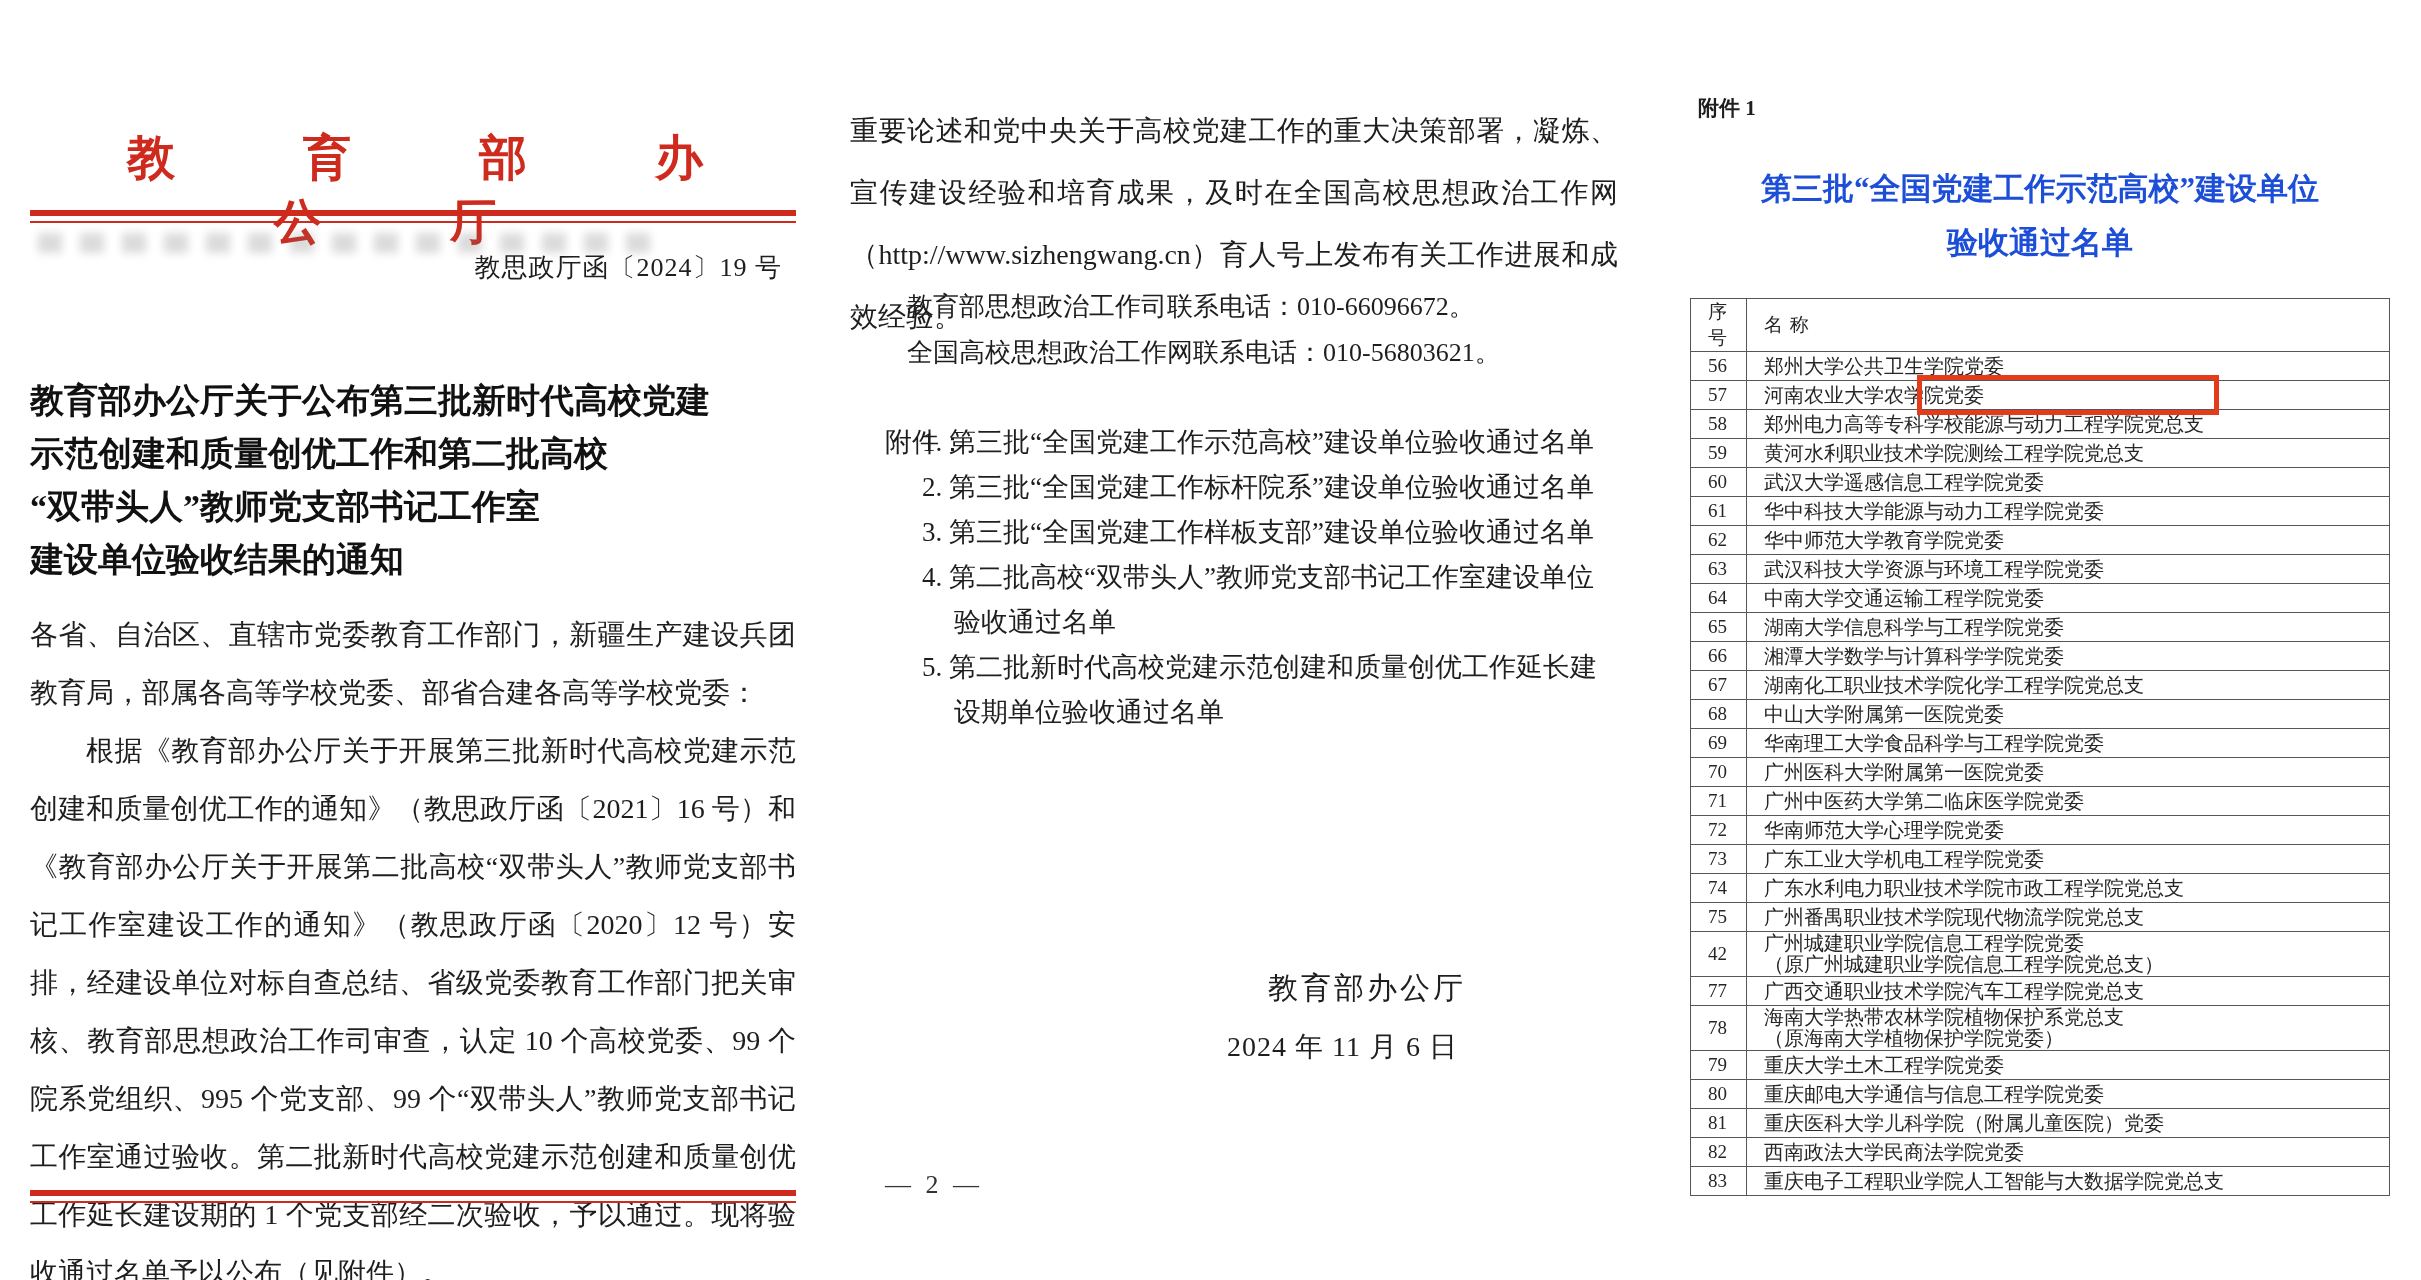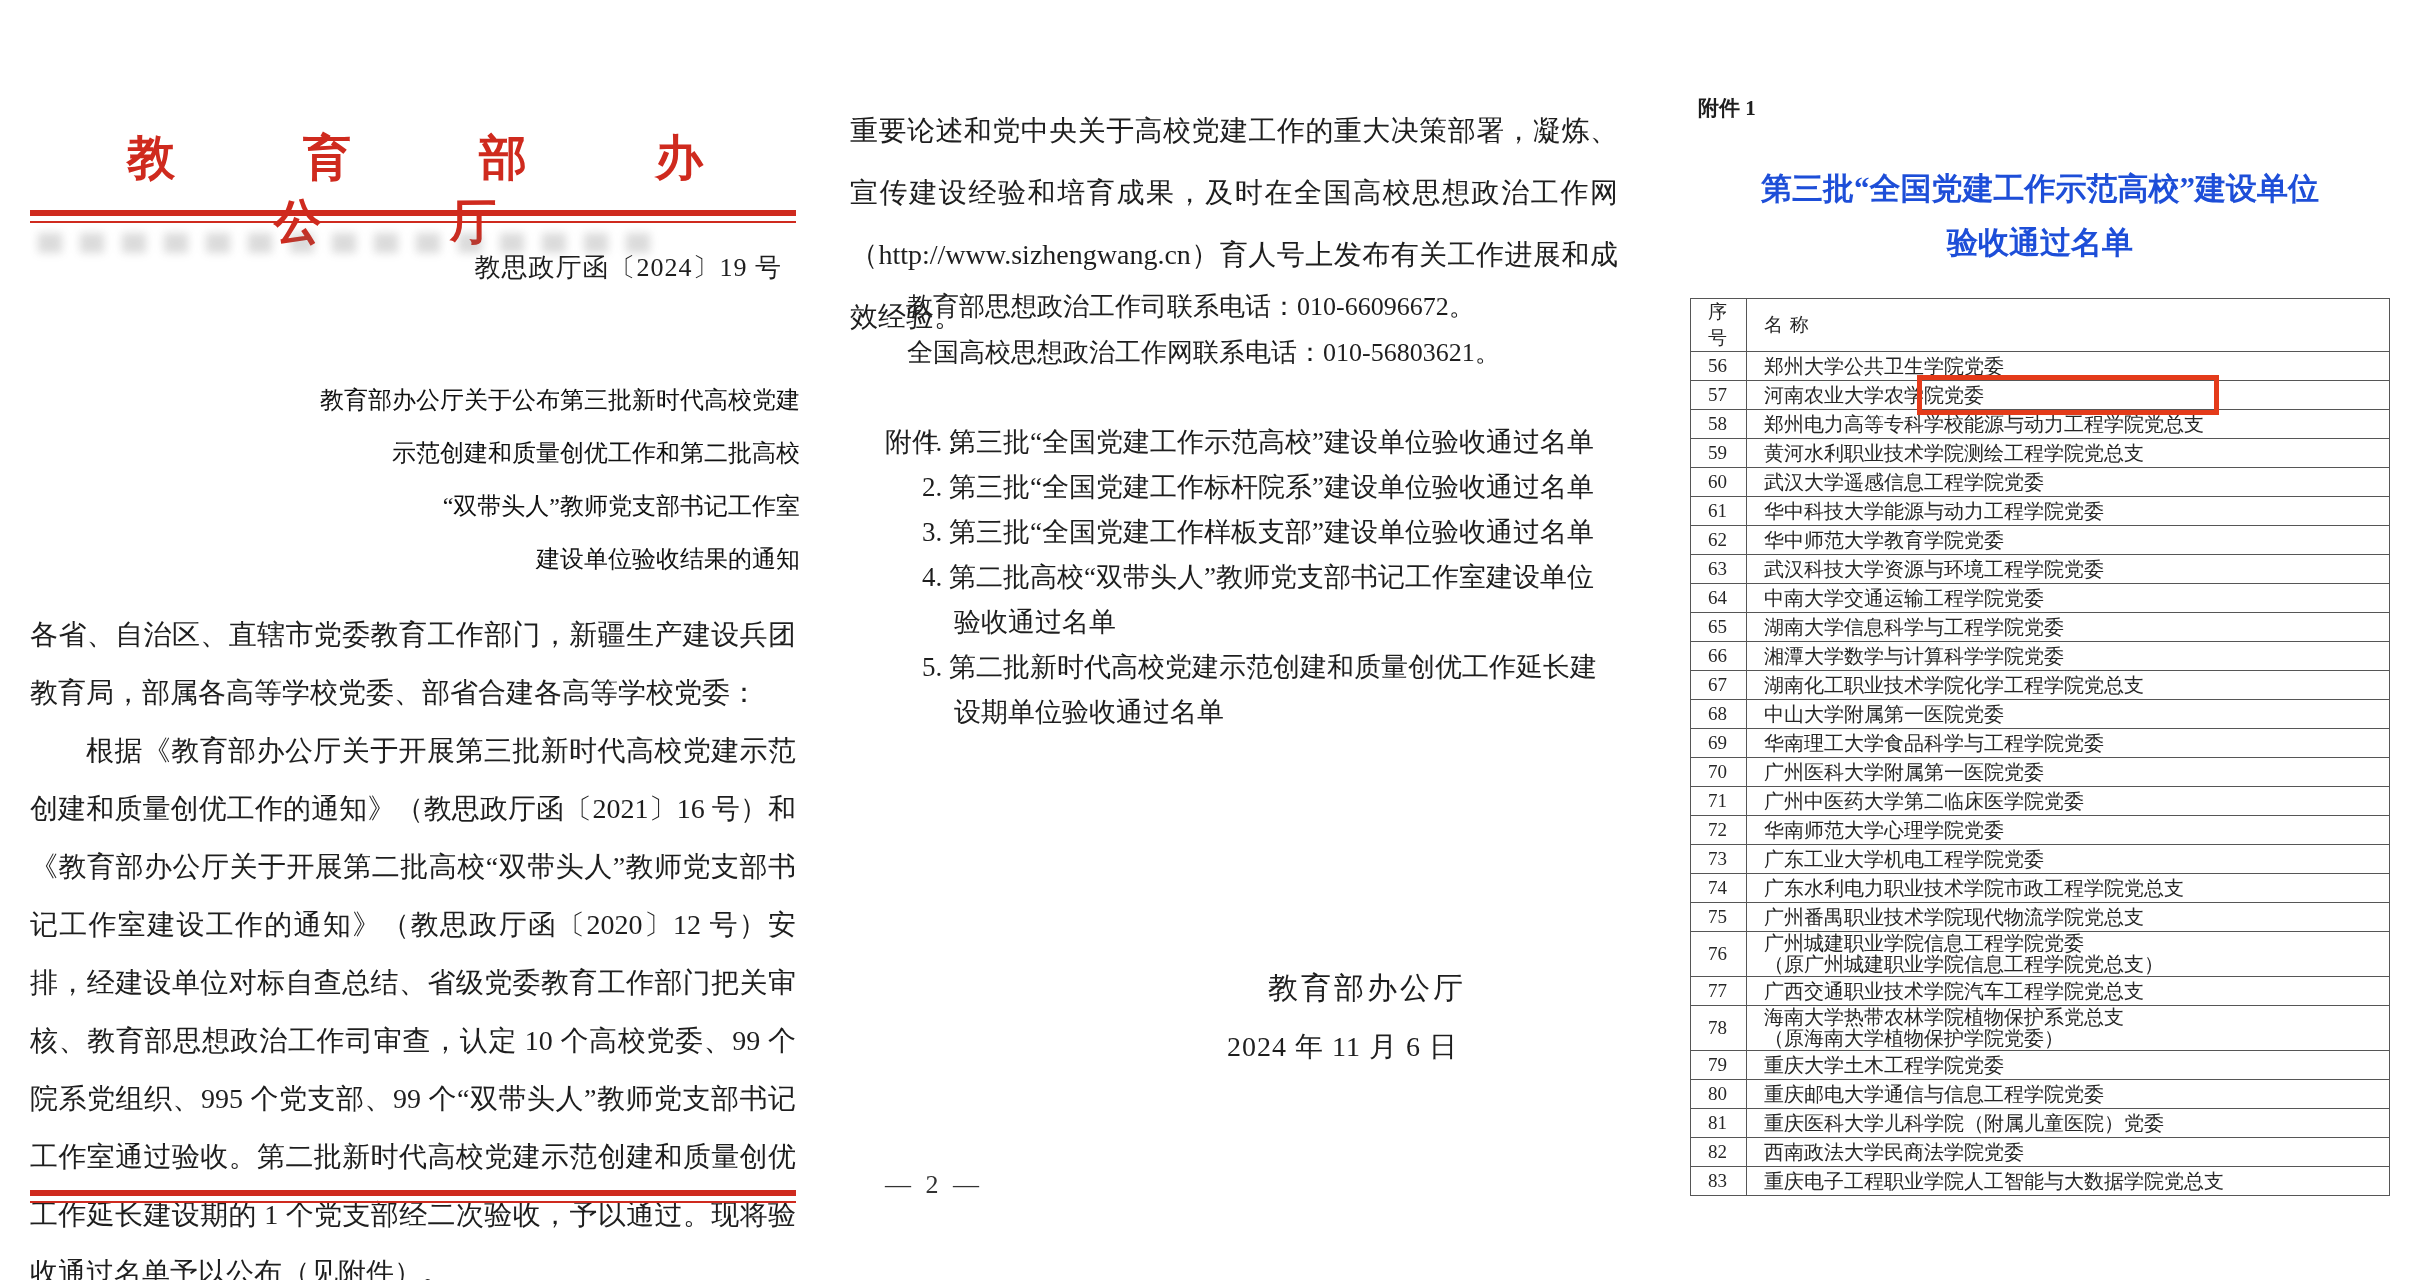--- a/index.html
+++ b/index.html
@@ -16,22 +16,22 @@
               letter-spacing:58px; text-indent:58px; }
   .rule { position:absolute; left:0; width:766px; }
   .rule-thick { height:6px; }
   .rule-thin  { height:2px; }
   .r-top1 { top:210px; } .r-top2 { top:221px; }
   .r-bot1 { top:1190px; } .r-bot2 { top:1201px; }
   .watermark { position:absolute; top:233px; left:8px; width:612px; height:20px;
                background:repeating-linear-gradient(90deg, rgba(110,110,110,.45) 0 24px, rgba(255,255,255,0) 24px 42px);
                filter:blur(4px); opacity:.55; }
   .doc-no { position:absolute; top:250px; right:18px; font-size:26px; letter-spacing:1px; }
-  .doc-title { position:absolute; top:374px; left:0; width:100%; font-weight:normal;
-               font-size:24px; line-height:53px; text-align:right; color:#111; }
+  .doc-title { position:absolute; top:374px; left:0; width:100%; font-weight:bold;
+               font-size:34px; line-height:53px; text-align:left; color:#111; }
   .p1-body { position:absolute; top:606px; left:0; width:766px; font-size:28px;
              line-height:58px; text-align:justify; }
   .para { margin:0; }
   .para.ind { text-indent:2em; }
 
   
   .cont { position:absolute; top:100px; left:0; width:768px; font-size:28px;
           line-height:62px; text-align:justify; }
   .contacts { position:absolute; top:284px; left:57px; font-size:26px; line-height:46px; }
   .attach { position:absolute; top:420px; left:0; width:770px; font-size:27px; line-height:45px; }
@@ -238,21 +238,21 @@
               <div class="line">广东水利电力职业技术学院市政工程学院党总支</div>
             </td>
           </tr>
           <tr>
             <td class="no-cell">75</td>
             <td class="nm">
               <div class="line">广州番禺职业技术学院现代物流学院党总支</div>
             </td>
           </tr>
           <tr class="dbl">
-            <td class="no-cell">76</td>
+            <td class="no-cell">42</td>
             <td class="nm">
               <div class="line">广州城建职业学院信息工程学院党委</div>
               <div class="line">（原广州城建职业学院信息工程学院党总支）</div>
             </td>
           </tr>
           <tr>
             <td class="no-cell">77</td>
             <td class="nm">
               <div class="line">广西交通职业技术学院汽车工程学院党总支</div>
             </td>

